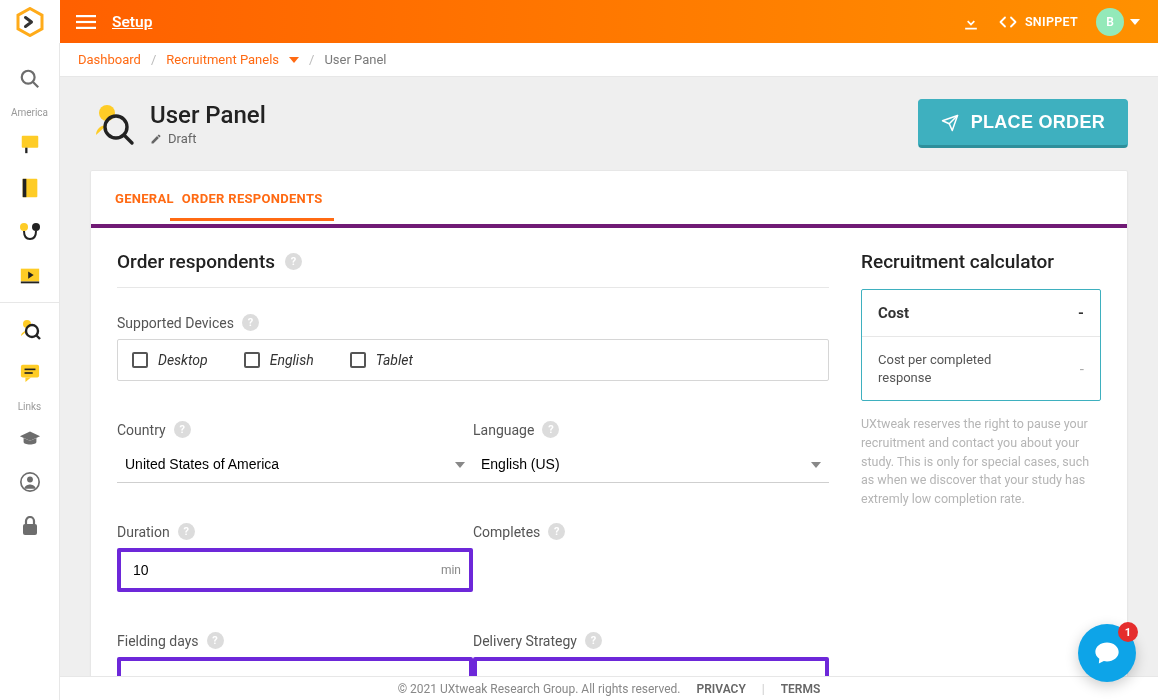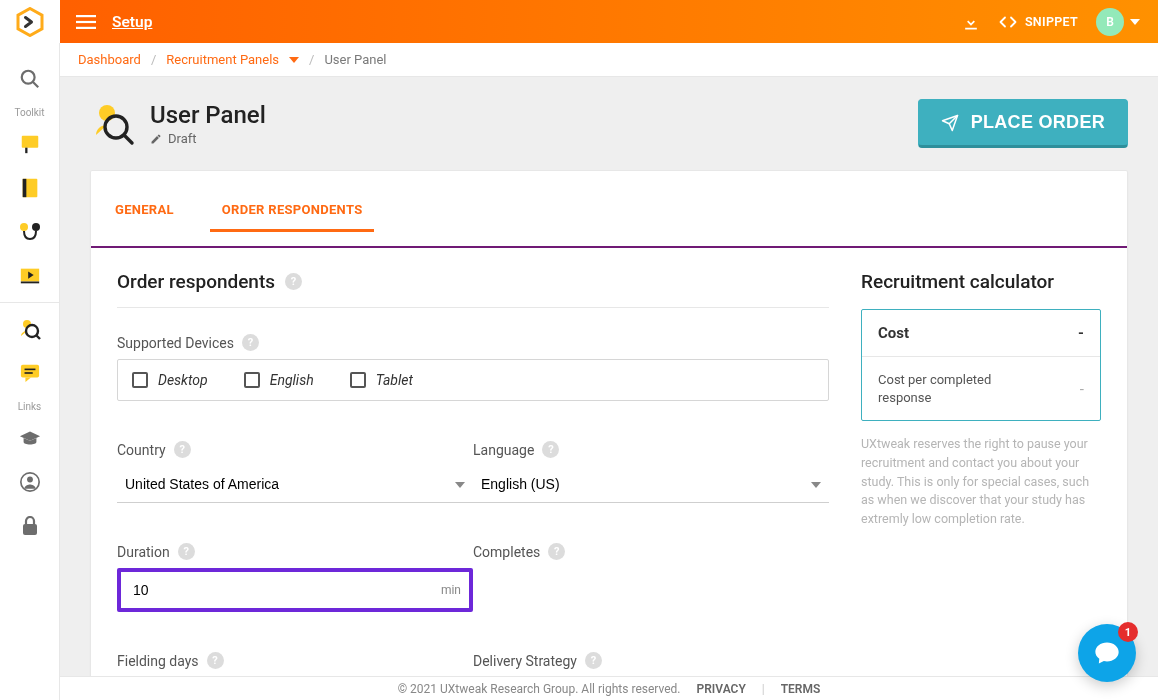--- a/index.html
+++ b/index.html
@@ -32,21 +32,21 @@
 
   .content { flex: 1; overflow: auto; padding: 22px 30px 60px 30px; position: relative; }
 
   .head-row { display: flex; align-items: center; gap: 14px; margin-bottom: 22px; }
   .head-row .picon { flex: 0 0 auto; }
   .head-row .ptxt h1 { font-size: 24px; font-weight: 500; color: #222; }
   .head-row .draft { font-size: 13px; color: #666; display: flex; align-items: center; gap: 6px; margin-top: 2px; }
   .place-order { margin-left: auto; background: #3eb0bf; border: 1px solid #3eb0bf; border-bottom: 3px solid #2e8f9b; color: #fff; font-weight: 700; font-size: 18px; letter-spacing: 0.3px; padding: 12px 22px; border-radius: 4px; display: flex; align-items: center; gap: 12px; cursor: pointer; }
 
   .tabs-card { background: #fff; border: 1px solid #e7e7e7; border-radius: 2px; box-shadow: 0 1px 2px rgba(0,0,0,0.03); }
-  .tabs { display: flex; border-bottom: 2px solid #701a75; padding: 15px 20px; gap: 40px; }
+  .tabs { display: flex; border-bottom: 4px solid #701a75; padding: 4px 20px; }
   .tab { padding: 16px 4px 14px; font-size: 13px; font-weight: 700; letter-spacing: 0.3px; color: #ff6a13; cursor: pointer; position: relative; }
   .tab.active::after { content: ""; position: absolute; left: -8px; right: -8px; bottom: -1px; height: 3px; background: #ff6a13; }
 
   .panel-body { padding: 22px 26px; display: flex; gap: 32px; }
   .left-col { flex: 1; min-width: 0; }
   .right-col { width: 240px; flex: 0 0 240px; }
 
   .sec-title { font-size: 19px; font-weight: 500; color: #222; display: flex; align-items: center; gap: 10px; margin-bottom: 14px; }
   .help-c { width: 17px; height: 17px; border-radius: 50%; background: #dcdcdc; color: #fff; font-size: 11px; font-weight: 700; display: inline-flex; align-items: center; justify-content: center; }
   .hr { height: 1px; background: #e7e7e7; margin-bottom: 26px; }
@@ -130,21 +130,21 @@
 
 <div class="body">
 
   <div class="sidebar">
     <div class="sb-ic">
       <svg width="22" height="22" viewBox="0 0 24 24" fill="none" stroke="#6d6d6d" stroke-width="2.4">
           <circle cx="10" cy="10" r="7"></circle>
           <line x1="15" y1="15" x2="21" y2="21"></line>
         </svg>
     </div>
-    <div class="sb-label">Toolkit</div>
+    <div class="sb-label">America</div>
     <div class="sb-ic">
       <svg width="22" height="22" viewBox="0 0 24 24">
           <rect x="3" y="3" width="18" height="13" rx="1" fill="#fecc26"></rect>
           <path d="M8 16 L8 22" stroke="#222" stroke-width="2.5"></path>
         </svg>
     </div>
     <div class="sb-ic">
       <svg width="20" height="22" viewBox="0 0 20 24">
           <rect x="2" y="2" width="16" height="20" rx="1" fill="#fecc26"></rect>
           <rect x="2" y="2" width="4" height="20" fill="#222"></rect>

